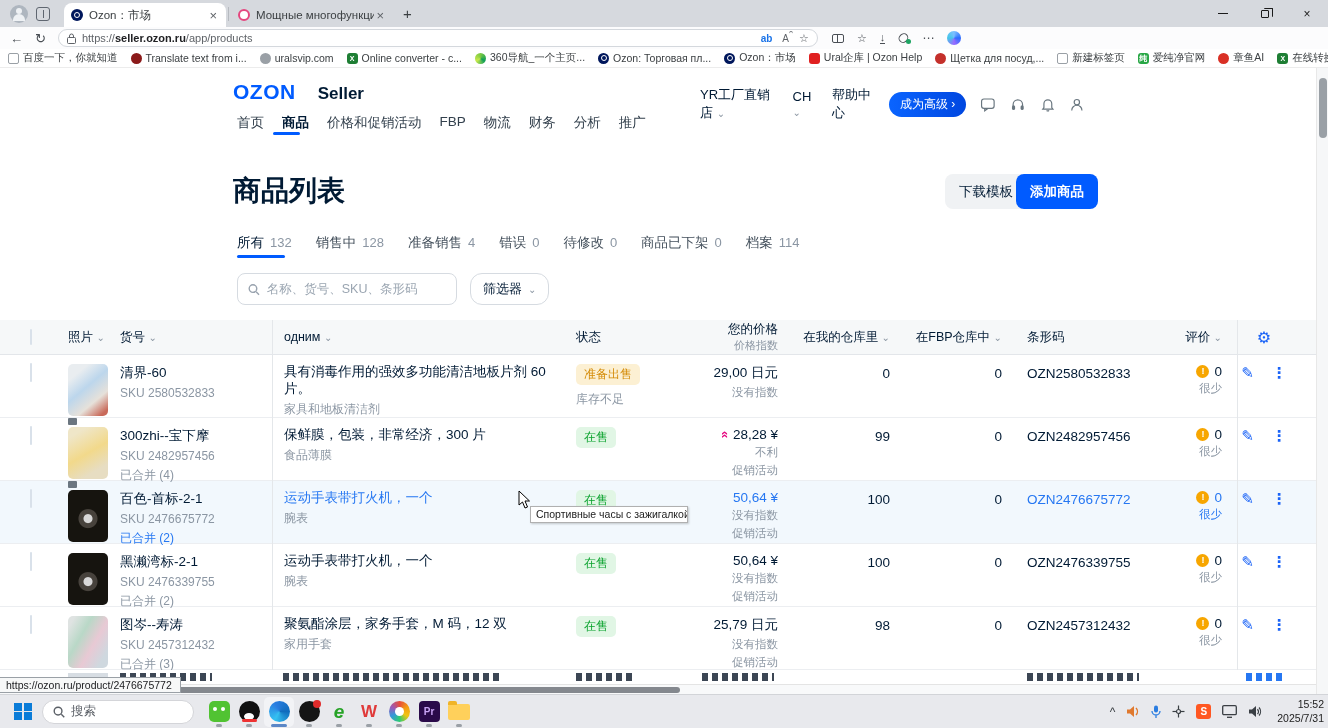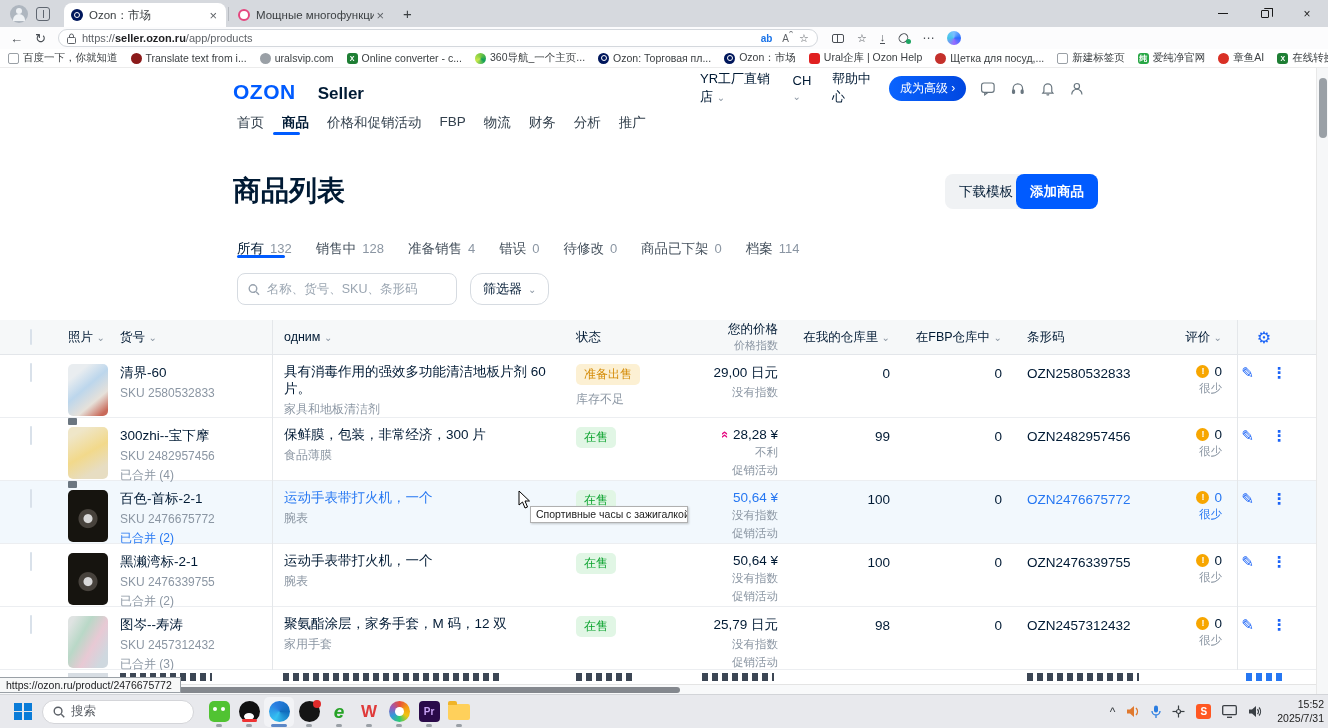--- a/index.html
+++ b/index.html
@@ -64,33 +64,33 @@
   .bmi-ozon::before { content:""; position:absolute; inset:2.5px; border:1.4px solid #fff; border-radius:50%; }
   .bmi-redsq { background:#e02020; }
   .bmi-greensq { background:#28a745; font-size:8px; }
   .bmi-reddot { border-radius:50%; background:#d93025; }
   .bm-divider { width:1px; height:12px; background:#d9d9d9; margin-right:10px; }
 
   
   .page { position:absolute; top:68px; left:0; width:1316px; height:616px; background:#fff; overflow:hidden; }
   .ozon-logo { position:absolute; left:233px; top:12px; font-size:21px; font-weight:800; color:#005bff; letter-spacing:.5px; }
   .ozon-seller { font-size:17px; font-weight:600; color:#001a34; letter-spacing:0; margin-left:22px; }
-  .hdr-right { position:absolute; top:2px; left:700px; width:385px; display:flex; align-items:center; gap:14px; font-size:13px; color:#001a34; }
+  .hdr-right { position:absolute; top:18px; left:700px; width:385px; display:flex; align-items:center; gap:14px; font-size:13px; color:#001a34; }
   .chev { color:#8b96a3; font-size:10px; }
   .premium-pill { background:linear-gradient(90deg,#0a64ff,#0047e0); color:#fff; font-size:12px; padding:4px 11px; border-radius:13px; white-space:nowrap; }
   .hdr-ico { width:19px; height:19px; }
   .topnav { position:absolute; left:237px; top:46px; display:flex; gap:18px; font-size:13.5px; color:#33404d; }
   .topnav .active { color:#001a34; font-weight:bold; }
   .nav-underline { position:absolute; left:273px; top:64px; width:27px; height:3px; background:#005bff; border-radius:2px; }
   .page-title { position:absolute; left:233px; top:104px; font-size:28px; font-weight:bold; color:#001a34; }
   .btn { position:absolute; top:106px; height:35px; border-radius:8px; font-size:13.5px; display:flex; align-items:center; justify-content:center; padding:0 14px; }
   .btn-light { left:945px; background:#f0f2f4; color:#001a34; }
   .btn-blue { left:1016px; background:#005bff; color:#fff; font-weight:bold; }
   .ftabs { position:absolute; left:237px; top:166px; display:flex; gap:24px; font-size:13.5px; color:#44505c; align-items:baseline; }
-  .ftab { display:flex; gap:6px; align-items:baseline;margin-top:6px; }
+  .ftab { display:flex; gap:6px; align-items:baseline; }
   .ftab .cnt { font-size:13px; color:#8b96a3; }
   .ftab.active { color:#001a34; }
   .ftab-underline { position:absolute; left:237px; top:187px; width:48px; height:2.5px; background:#005bff; border-radius:2px; }
   .search-wrap { position:absolute; left:237px; top:205px; width:220px; height:32px; border:1px solid #d6dbe1; border-radius:8px; display:flex; align-items:center; padding:0 10px; gap:7px; }
   .search-wrap input { border:none; outline:none; font-size:12.5px; color:#001a34; width:100%; font-family:inherit; }
   .search-wrap input::placeholder { color:#9aa5b1; }
   .filter-btn { position:absolute; left:470px; top:205px; height:32px; border:1px solid #d6dbe1; border-radius:12px; display:flex; align-items:center; gap:6px; padding:0 12px; font-size:13px; color:#001a34; background:#fff; }
 
   
   .tbl { position:absolute; left:0; top:252px; width:1316px; }

